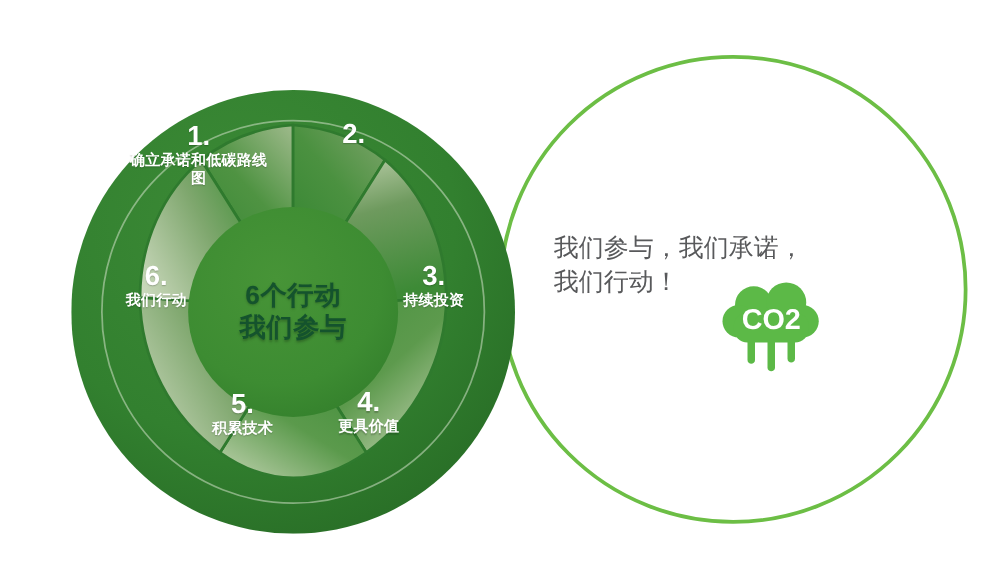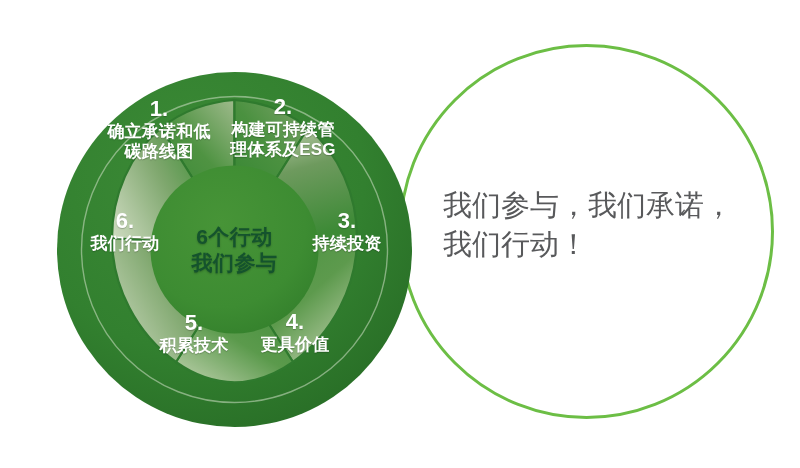--- a/index.html
+++ b/index.html
@@ -45,21 +45,21 @@
   }
   .seg-num{
     display:block;
     font-size:22px;
     font-weight:700;
     letter-spacing:0px;
     margin-bottom:1px;
   }
   .seg-txt{
     display:block;
-    font-size:17px;
+    font-size:12px;
     font-weight:700;
     letter-spacing:.2px;
   }
 
   
   .sl1{ left:47px;  top:24px;  width:110px; }
   .sl2{ left:166px; top:22px;  width:120px; }
   .sl3{ left:248px; top:136px; width:84px;  }
   .sl4{ left:189px; top:237px; width:98px;  }
   .sl5{ left:91px;  top:238px; width:92px;  }
@@ -80,21 +80,21 @@
     pointer-events:none;
   }
   .center-text span{ display:block; white-space:nowrap; }
 
   
   .slogan{
     position:absolute;
     left:443px; top:186px;
     width:300px;
     color:#58595b;
-    font-size:29px;
+    font-size:20px;
     line-height:1.34;
     letter-spacing:0px;
     font-weight:400;
   }
   .slogan span{ display:block; white-space:nowrap; }
 
   
   .co2{
     position:absolute;
     left:576px; top:222px;
@@ -202,21 +202,20 @@
       <circle cx="177.5" cy="177.5" r="84" fill="url(#centerGrad)"></circle>
     </svg>
 
     <div class="seg-label sl1">
       <span class="seg-num">1.</span>
       <span class="seg-txt">确立承诺和低碳路线图</span>
     </div>
 
     <div class="seg-label sl2">
       <span class="seg-num">2.</span>
-      <span class="seg-txt">构建可持续管理体系及ESG</span>
     </div>
 
     <div class="seg-label sl3">
       <span class="seg-num">3.</span>
       <span class="seg-txt">持续投资</span>
     </div>
 
     <div class="seg-label sl4">
       <span class="seg-num">4.</span>
       <span class="seg-txt">更具价值</span>
@@ -236,14 +235,31 @@
       <span>6个行动</span>
       <span>我们参与</span>
     </div>
   </div>
 
   <div class="slogan">
     <span>我们参与，我们承诺，</span>
     <span>我们行动！</span>
   </div>
 
+  <div class="co2">
+    <svg viewBox="0 0 82 80" xmlns="http://www.w3.org/2000/svg">
+      <g fill="#5cb947">
+
+        <circle cx="27" cy="22" r="15"></circle>
+        <circle cx="53" cy="20" r="16"></circle>
+        <circle cx="15" cy="35" r="13"></circle>
+        <circle cx="66" cy="35" r="13"></circle>
+        <rect x="11" y="28" width="60" height="24" rx="11"></rect>
+
+        <path d="M22 50 h6 v16 c0 4 -6 4 -6 0 Z"></path>
+        <path d="M38 50 h6 v22 c0 4 -6 4 -6 0 Z"></path>
+        <path d="M54 50 h6 v15 c0 4 -6 4 -6 0 Z"></path>
+      </g>
+      <text x="41" y="41" text-anchor="middle" font-family="Liberation Sans, sans-serif" font-size="23" font-weight="700" fill="#ffffff">CO2</text>
+    </svg>
+  </div>
 
 </div>
 
 </body></html>

